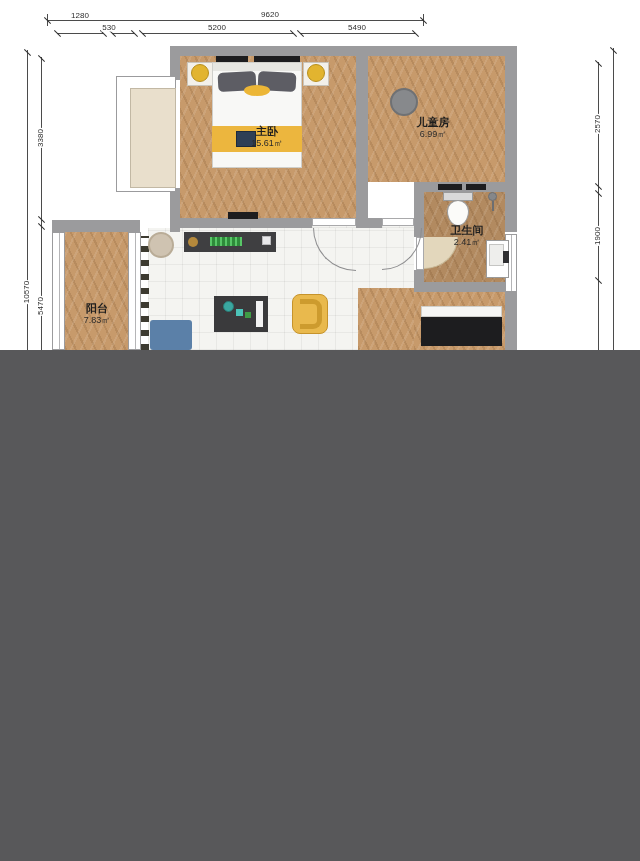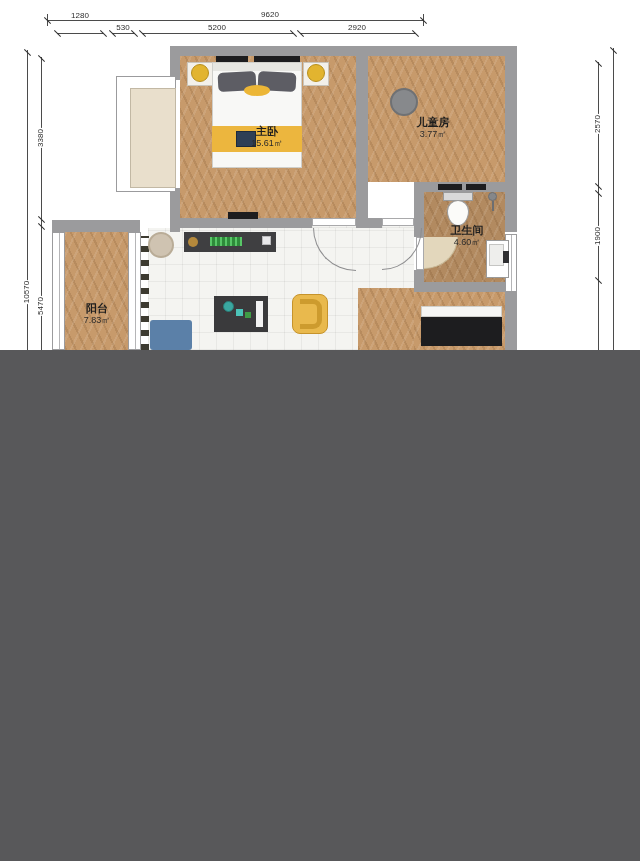--- a/index.html
+++ b/index.html
@@ -46,23 +46,23 @@
   <div class="abs dim-h" style="left:300px;top:33px;width:115px;"></div>
   <div class="abs tick" style="left:53px;top:33px;"></div>
   <div class="abs tick" style="left:99px;top:33px;"></div>
   <div class="abs tick" style="left:108px;top:33px;"></div>
   <div class="abs tick" style="left:130px;top:33px;"></div>
   <div class="abs tick" style="left:138px;top:33px;"></div>
   <div class="abs tick" style="left:289px;top:33px;"></div>
   <div class="abs tick" style="left:296px;top:33px;"></div>
   <div class="abs tick" style="left:411px;top:33px;"></div>
   <div class="abs dlabel h" style="left:80px;top:16px;">1280</div>
-  <div class="abs dlabel h" style="left:123px;top:28px;">530</div>
+  <div class="abs dlabel h" style="left:109px;top:28px;">530</div>
   <div class="abs dlabel h" style="left:217px;top:28px;">5200</div>
-  <div class="abs dlabel h" style="left:357px;top:28px;">2920</div>
+  <div class="abs dlabel h" style="left:357px;top:28px;">5490</div>
 
   <div class="abs dim-v" style="left:27px;top:50px;height:300px;"></div>
   <div class="abs tick" style="left:23px;top:52px;"></div>
   <div class="abs dlabel v" style="left:27px;top:292px;">10570</div>
 
   <div class="abs dim-v" style="left:41px;top:57px;height:293px;"></div>
   <div class="abs tick" style="left:37px;top:58px;"></div>
   <div class="abs tick" style="left:37px;top:219px;"></div>
   <div class="abs tick" style="left:37px;top:226px;"></div>
   <div class="abs dlabel v" style="left:41px;top:138px;">3380</div>
@@ -165,25 +165,25 @@
 
   <div class="abs furn" style="left:421px;top:306px;width:81px;height:11px;background:#f5f5f3;border:1px solid #cfcfcb;"></div>
   <div class="abs blackbar" style="left:421px;top:317px;width:81px;height:29px;"></div>
 
   <div class="abs room-label" style="left:222px;top:125px;width:90px;">
     <div>主卧</div>
     <div class="area">15.61㎡</div>
   </div>
   <div class="abs room-label" style="left:393px;top:116px;width:80px;">
     <div>儿童房</div>
-    <div class="area">3.77㎡</div>
+    <div class="area">6.99㎡</div>
   </div>
   <div class="abs room-label" style="left:427px;top:224px;width:80px;">
     <div>卫生间</div>
-    <div class="area">4.60㎡</div>
+    <div class="area">2.41㎡</div>
   </div>
   <div class="abs room-label" style="left:62px;top:302px;width:70px;">
     <div>阳台</div>
     <div class="area">7.83㎡</div>
   </div>
 
   <div class="abs" style="left:0;top:350px;width:640px;height:511px;background:#58585a;"></div>
 
 </div>
 

